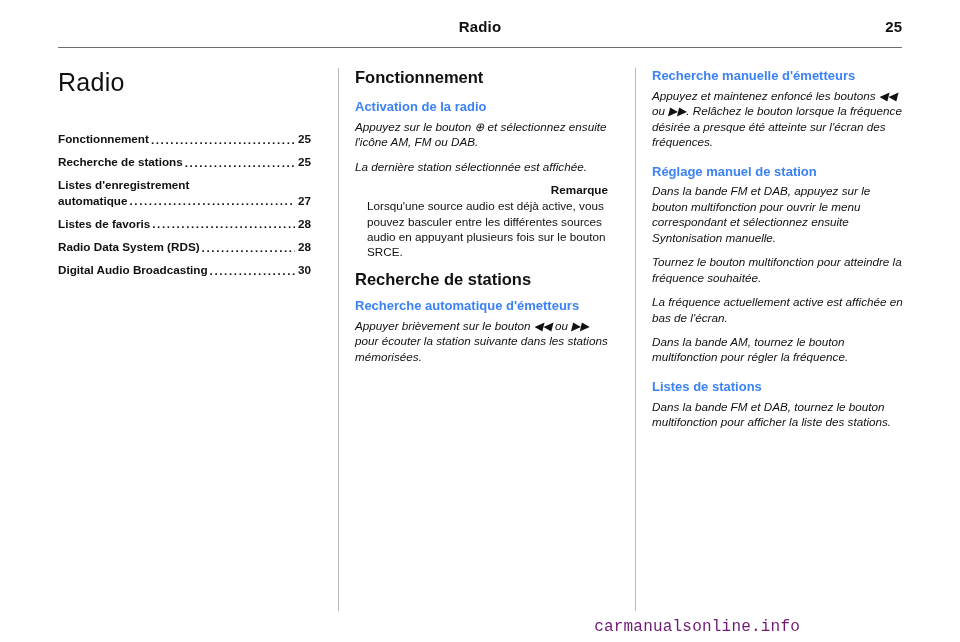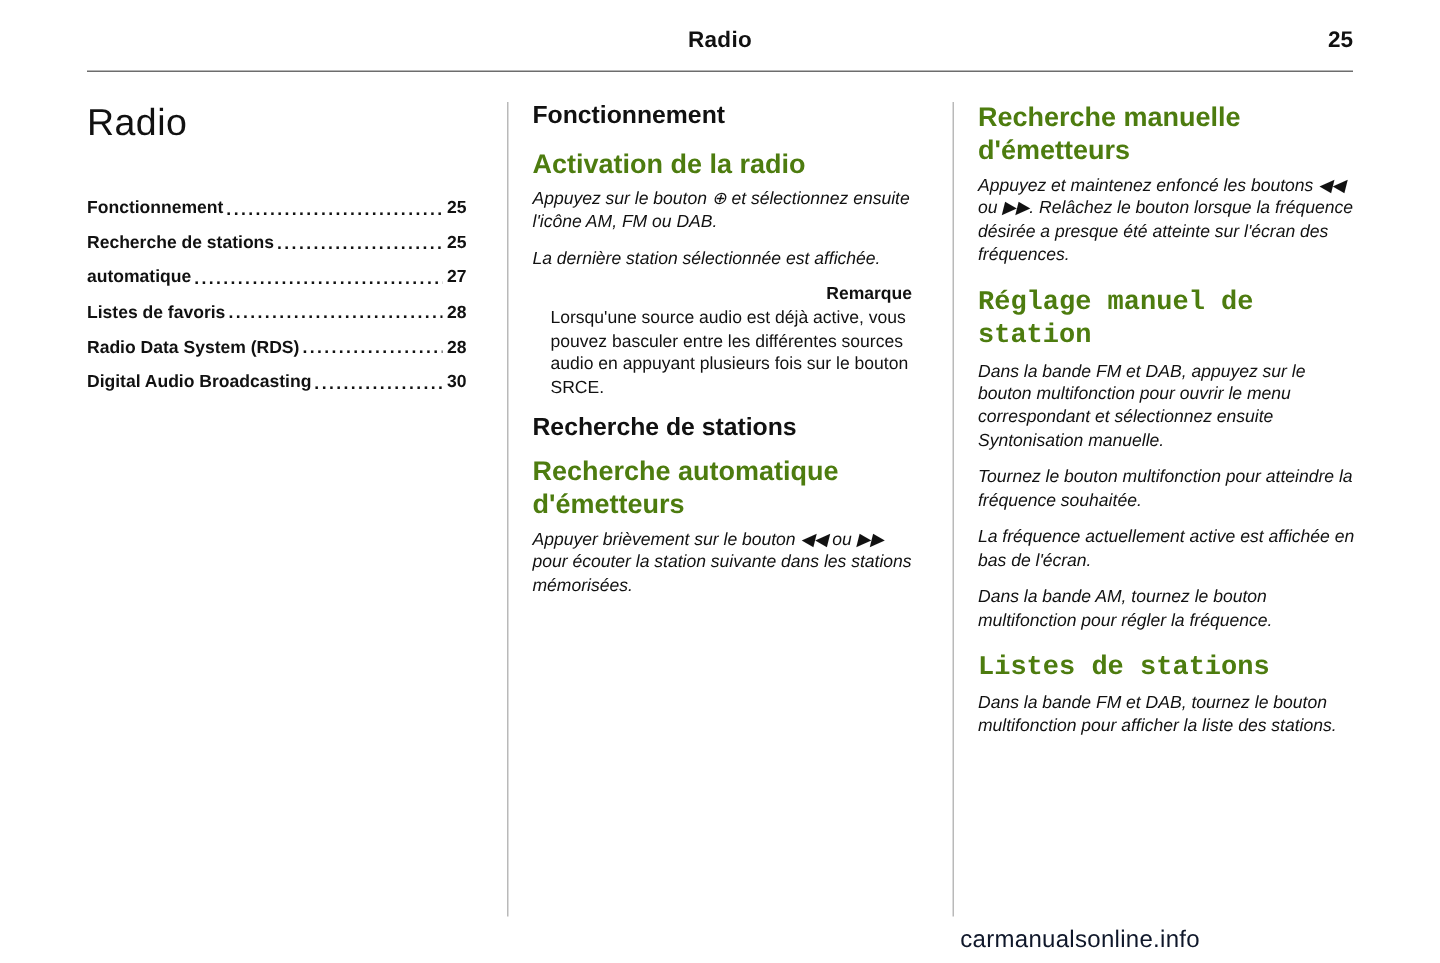--- a/index.html
+++ b/index.html
@@ -85,27 +85,27 @@
   }
   h2.sec {
     font-size: 16.5px;
     font-weight: bold;
     margin: 0 0 12px 0;
     color: #111;
     line-height: 1.15;
   }
   h2.sec.tight { margin-bottom: 9px; }
   h3.sub {
-    font-size: 18px;
+    font-size: 13px;
     font-weight: bold;
     margin: 0 0 4px 0;
-    color: #4d7c0f;
+    color: #3b82f6;
     line-height: 1.22;
   }
-  h3.sub.spaced { margin-top: 14px; font-family: Liberation Mono, monospace; }
+  h3.sub.spaced { margin-top: 14px; }
   p.body {
     font-size: 11.7px;
     line-height: 1.32;
     margin: 0 0 9px 0;
     color: #111;
     font-style: italic;
   }
   
   .toc { margin-top: 2px; }
   .toc-item {
@@ -162,23 +162,23 @@
     line-height: 1.32;
     margin: 0;
     color: #111;
   }
   
   .watermark {
     position: absolute;
     right: 16px;
     bottom: 6px;
     font-size: 16px;
-    color: #0f172a;
+    color: #701a75;
     letter-spacing: 0.2px;
-    font-family: Liberation Sans, sans-serif;
+    font-family: Liberation Mono, monospace;
   }
 </style>
 </head>
 <body>
 
 <div class="page">
 
   <div class="header">
     <div class="header-title">Radio</div>
     <div class="header-pageno">25</div>
@@ -203,20 +203,21 @@
 
       <div class="toc-item">
         <div class="toc-row">
           <span class="toc-label">Recherche de stations</span>
           <span class="toc-dots">.............................................</span>
           <span class="toc-page">25</span>
         </div>
       </div>
 
       <div class="toc-item">
+        <span class="second-line">Listes d'enregistrement</span>
         <div class="toc-row">
           <span class="toc-label">automatique</span>
           <span class="toc-dots">.............................................</span>
           <span class="toc-page">27</span>
         </div>
       </div>
 
       <div class="toc-item">
         <div class="toc-row">
           <span class="toc-label">Listes de favoris</span>

